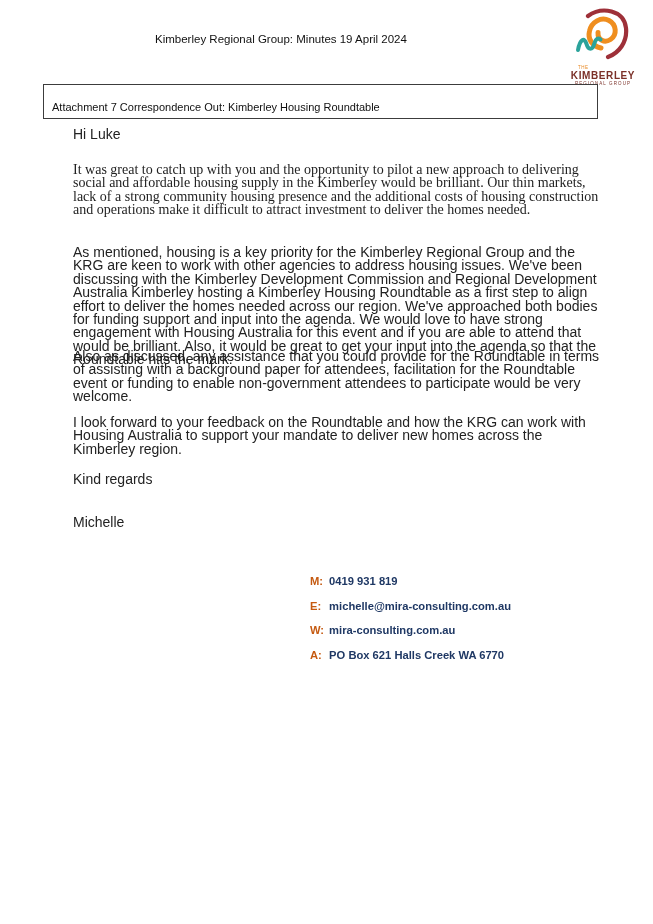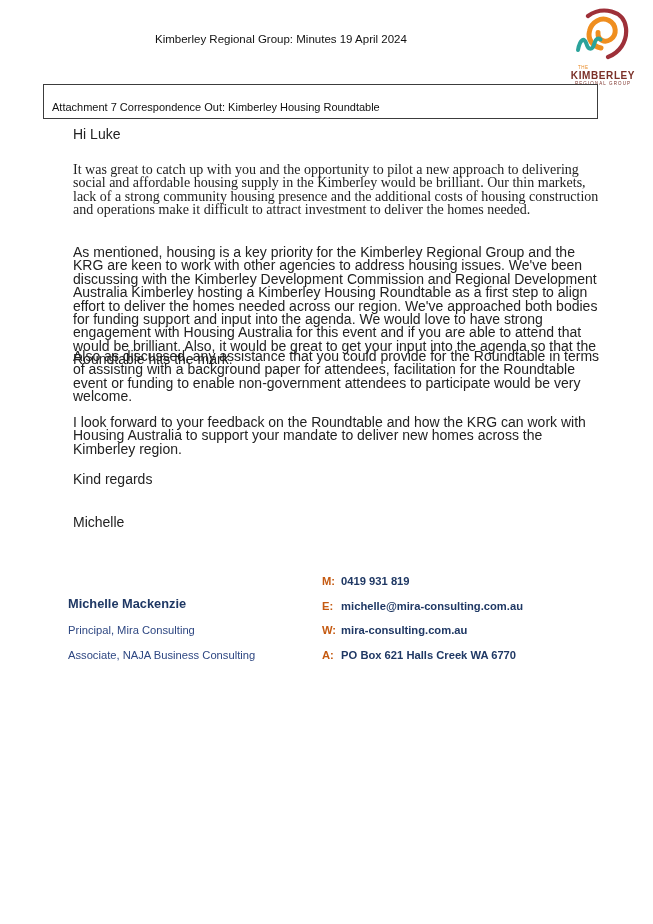--- a/index.html
+++ b/index.html
@@ -38,21 +38,21 @@
   .salutation{top:128px;}
   .p1{top:163px;font-family:Liberation Serif, serif;}
   .p2{top:246px;}
   .p3{top:350px;}
   .p4{top:416px;}
   .closing{top:473px;}
   .signoff{top:516px;}
   .sig-left{position:absolute;left:68px;top:596px;width:230px;}
   .sig-name{font-size:12.8px;font-weight:bold;color:#1F3864;margin-bottom:13px;}
   .sig-title{font-size:11.2px;color:#2E4782;margin-bottom:13px;}
-  .sig-right{position:absolute;left:310px;top:575px;width:280px;margin-left:12px;}
+  .sig-right{position:absolute;left:310px;top:575px;width:280px;}
   .sig-row{margin-bottom:12.5px;font-size:11.2px;font-weight:bold;}
   .sig-label{color:#C55A11;display:inline-block;min-width:16px;}
   .sig-value{color:#1F3864;}
   .footer-text{
     position:absolute;right:69px;top:832px;
     font-size:11px;
   }
   .footer-num{font-weight:bold;color:#2b2b2b;}
   .footer-page{color:#9a9a9a;letter-spacing:3px;margin-left:14px;}
   .footer-line{
@@ -85,25 +85,20 @@
   <div class="body-text salutation">Hi Luke</div>
 
   <div class="body-text p1">It was great to catch up with you and the opportunity to pilot a new approach to delivering social and affordable housing supply in the Kimberley would be brilliant. Our thin markets, lack of a strong community housing presence and the additional costs of housing construction and operations make it difficult to attract investment to deliver the homes needed.</div>
   <div class="body-text p2">As mentioned, housing is a key priority for the Kimberley Regional Group and the KRG are keen to work with other agencies to address housing issues. We've been discussing with the Kimberley Development Commission and Regional Development Australia Kimberley hosting a Kimberley Housing Roundtable as a first step to align effort to deliver the homes needed across our region. We've approached both bodies for funding support and input into the agenda. We would love to have strong engagement with Housing Australia for this event and if you are able to attend that would be brilliant. Also, it would be great to get your input into the agenda so that the Roundtable hits the mark.</div>
   <div class="body-text p3">Also as discussed, any assistance that you could provide for the Roundtable in terms of assisting with a background paper for attendees,  facilitation for the Roundtable event or funding to enable non-government attendees to participate would be very welcome.</div>
   <div class="body-text p4">I look forward to your feedback on the Roundtable and how the KRG can work with Housing Australia to support your mandate to deliver new homes across the Kimberley region.</div>
 
   <div class="body-text closing">Kind regards</div>
   <div class="body-text signoff">Michelle</div>
 
-  <div class="sig-left">
-    <div class="sig-name">Michelle Mackenzie</div>
-    <div class="sig-title">Principal, Mira Consulting</div>
-    <div class="sig-title">Associate, NAJA Business Consulting</div>
-  </div>
 
   <div class="sig-right">
     <div class="sig-row">
       <span class="sig-label">M:</span>
       <span class="sig-value">0419 931 819</span>
     </div>
     <div class="sig-row">
       <span class="sig-label">E:</span>
       <span class="sig-value">michelle@mira-consulting.com.au</span>
     </div>

